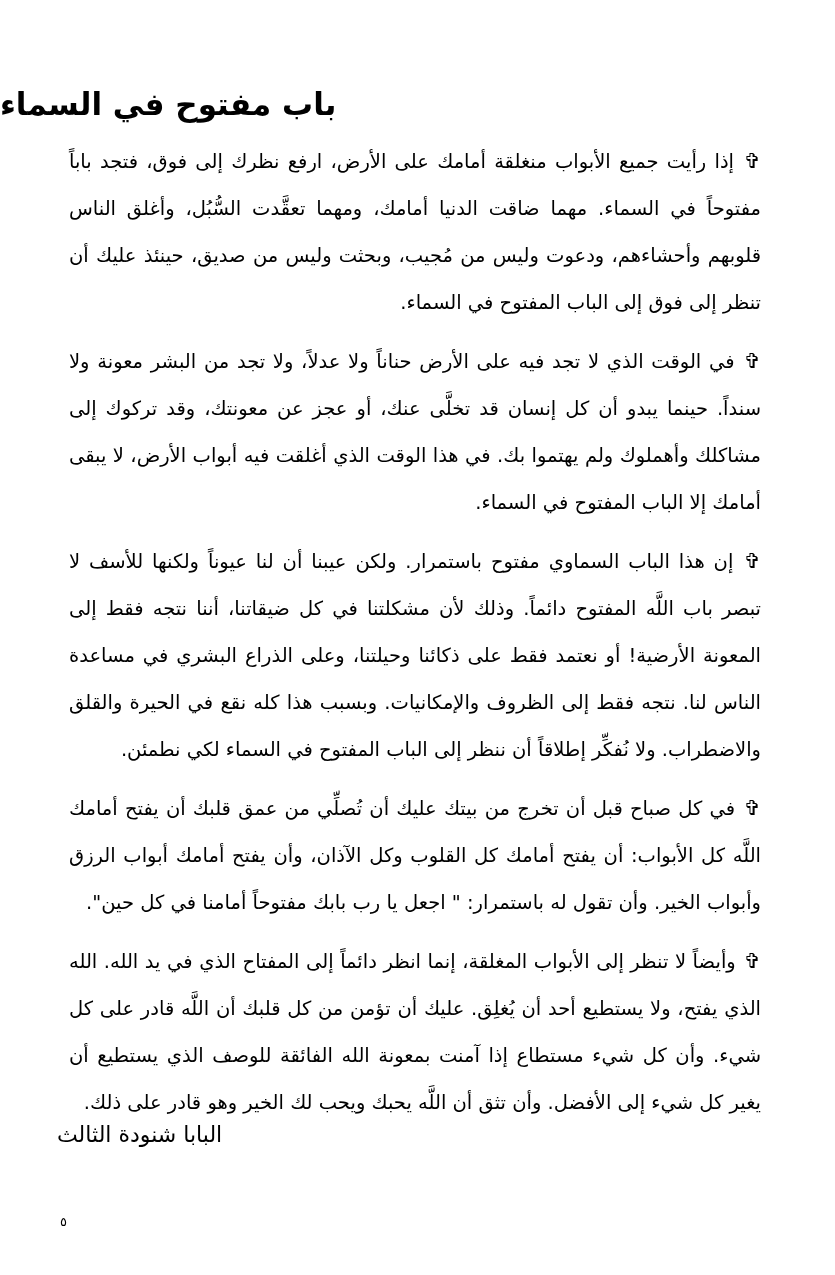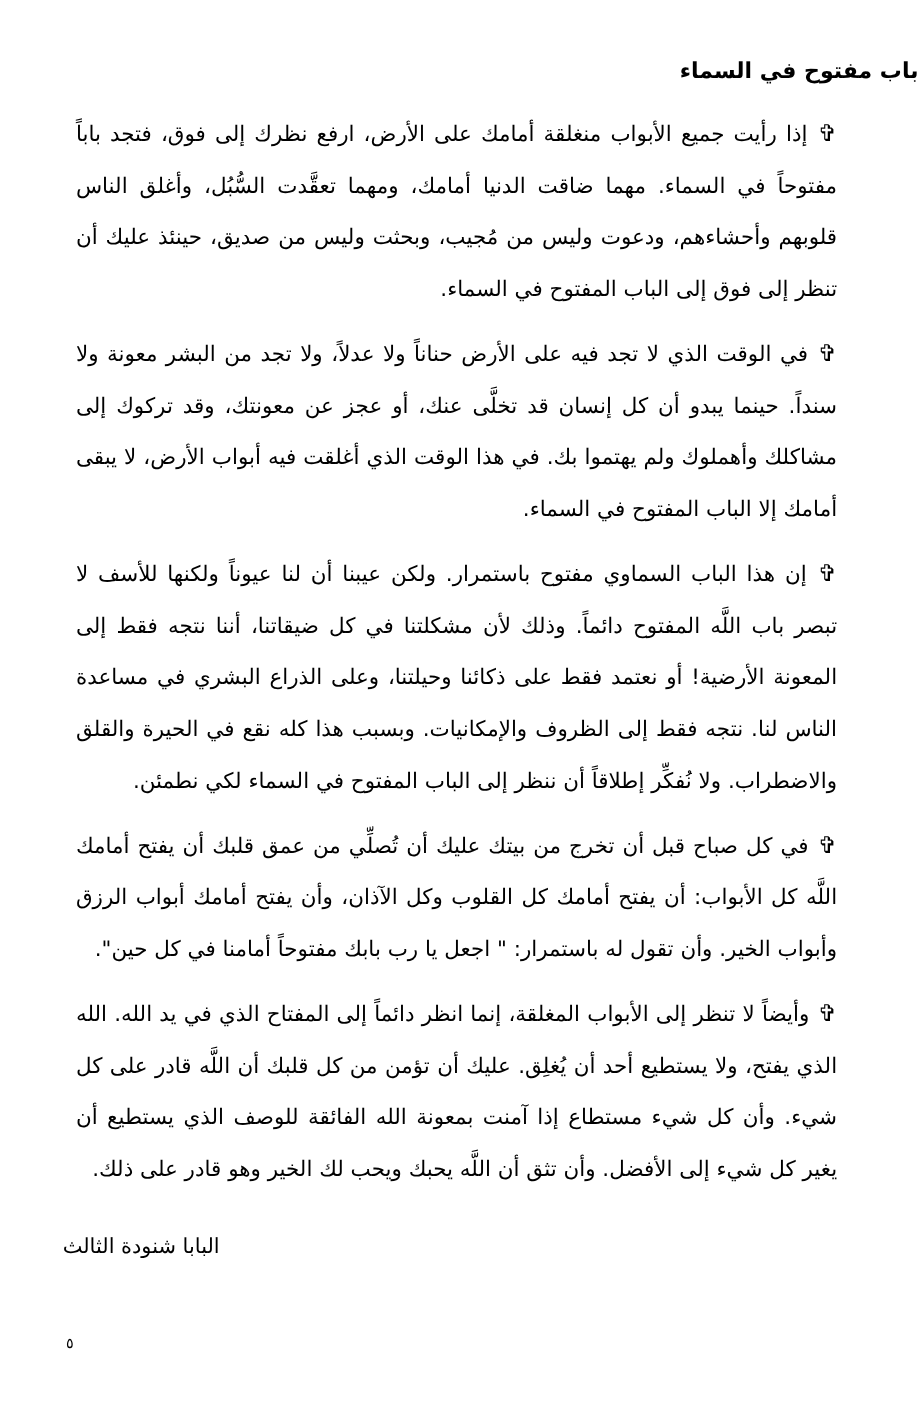--- a/index.html
+++ b/index.html
@@ -11,24 +11,24 @@
     position: relative;
     width: 835px;
     height: 1275px;
     background: #ffffff;
     color: #000000;
     font-family: "DejaVu Sans", sans-serif;
     overflow: hidden;
   }
   .title {
     margin: 0;
-    padding-top: 44px;
-    text-align: right;
+    padding-top: 84px;
+    text-align: left;
     direction: rtl;
-    font-size: 20px;
+    font-size: 31px;
     font-weight: bold;
     line-height: 40px;
   }
   .body-text {
     direction: rtl;
     text-align: justify;
     margin: 14px 62px 0 57px;
     font-size: 19.5px;
     line-height: 47px;
   }
@@ -39,21 +39,21 @@
   .cross {
     font-size: 21px;
     font-weight: bold;
     letter-spacing: 2px;
   }
   .signature {
     position: absolute;
     left: 57px;
     top: 1122px;
     direction: rtl;
-    font-size: 19px;
+    font-size: 22px;
   }
   .footer-line {
     position: absolute;
     top: 1205px;
     left: 0;
     width: 100%;
     text-align: center;
     direction: rtl;
     font-size: 14.5px;
   }

